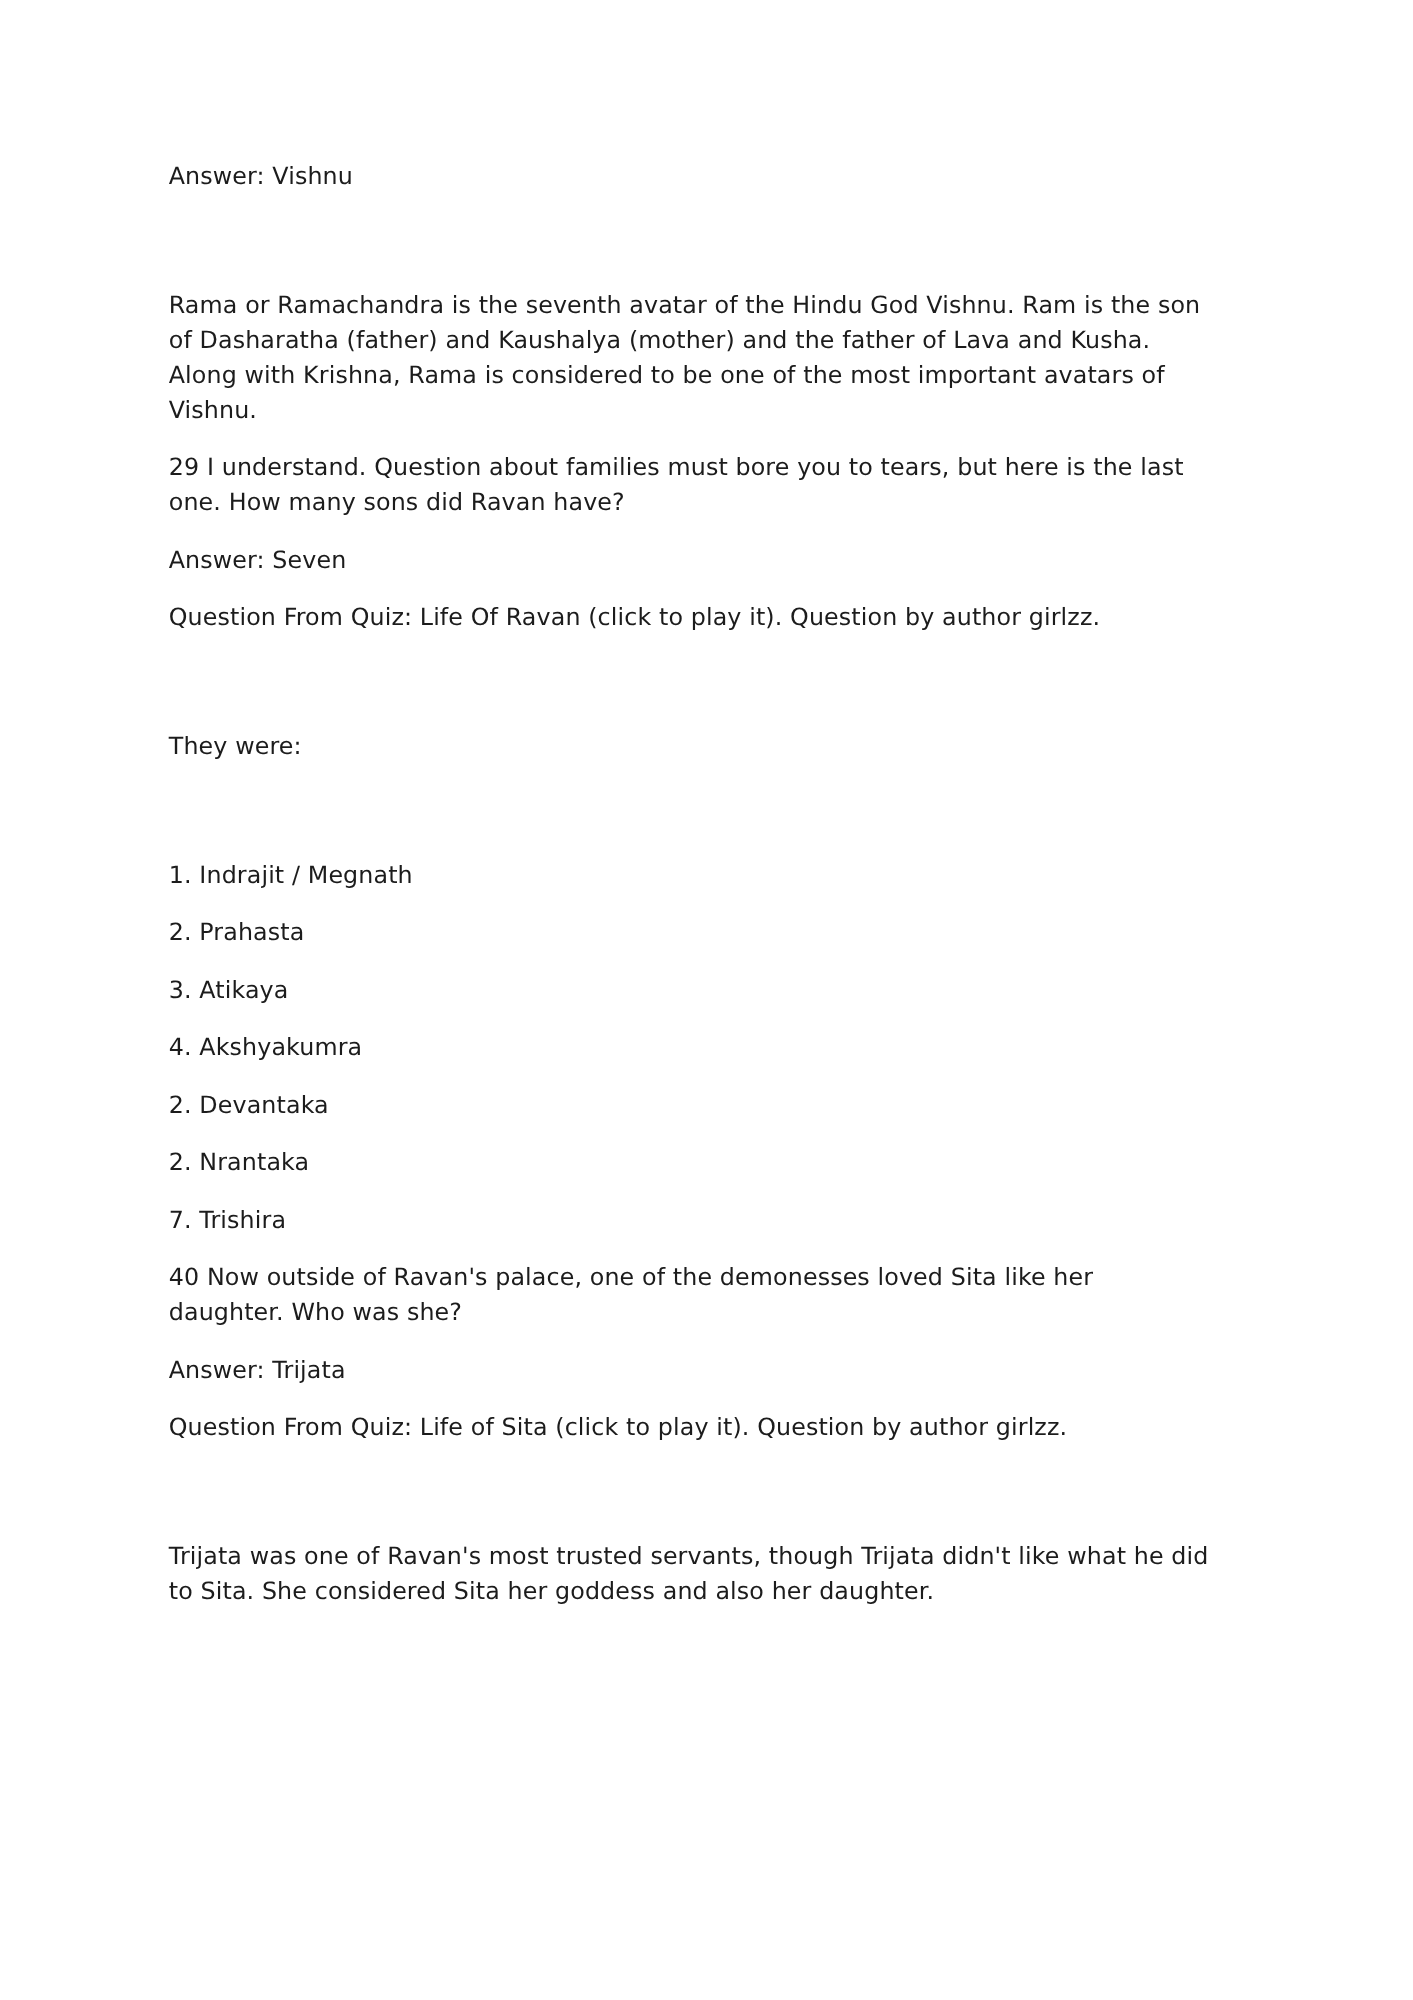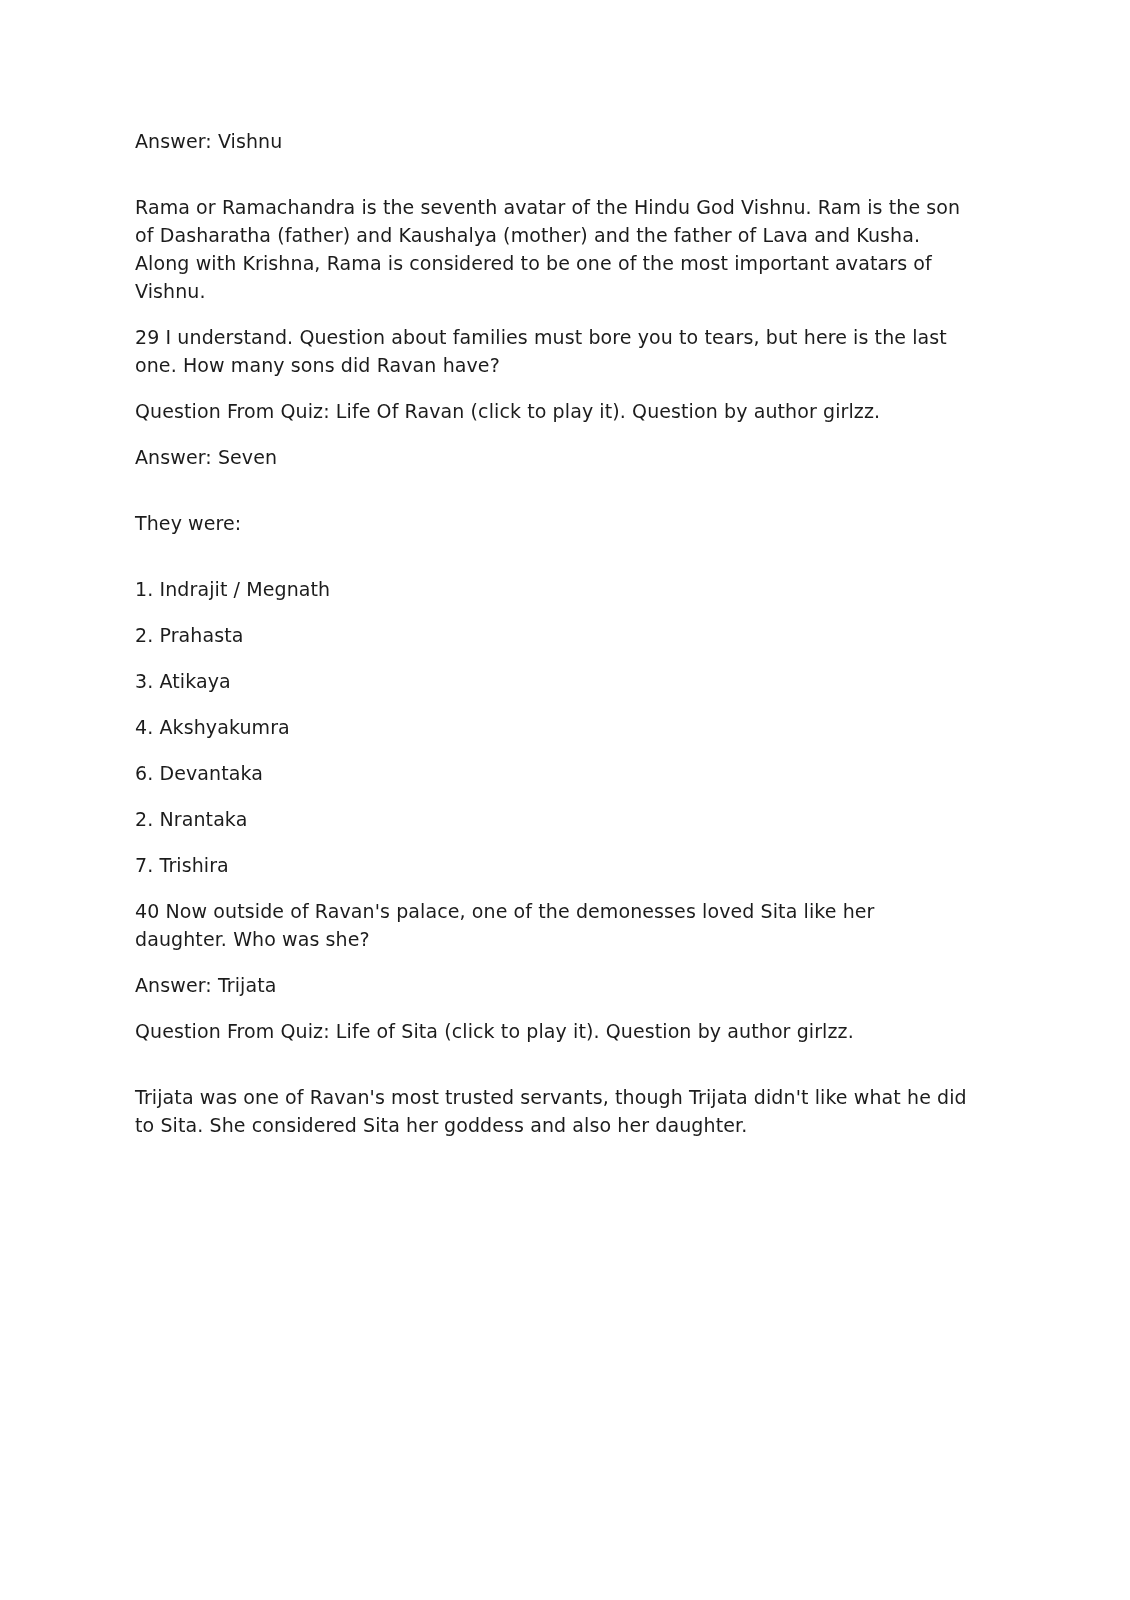--- a/index.html
+++ b/index.html
@@ -22,37 +22,37 @@
     margin: 18px 0 0 0;
     font-size: 19px;
     line-height: 28px;
     font-weight: 400;
     letter-spacing: 0.1px;
   }
   .page p.first {
     margin-top: 0;
   }
   .page p.gap {
-    margin-top: 38px;
+    margin-top: 75px;
   }
 </style>
 </head>
 <body>
 
 <div class="page">
   <p class="first">Answer: Vishnu</p>
   <p class="gap">Rama or Ramachandra is the seventh avatar of the Hindu God Vishnu. Ram is the son of Dasharatha (father) and Kaushalya (mother) and the father of Lava and Kusha. Along with Krishna, Rama is considered to be one of the most important avatars of Vishnu.</p>
   <p>29 I understand. Question about families must bore you to tears, but here is the last one. How many sons did Ravan have?</p>
+  <p>Answer: Seven</p>
   <p>Question From Quiz: Life Of Ravan (click to play it). Question by author girlzz.</p>
-  <p>Answer: Seven</p>
   <p class="gap">They were:</p>
   <p class="gap">1. Indrajit / Megnath</p>
   <p>2. Prahasta</p>
   <p>3. Atikaya</p>
   <p>4. Akshyakumra</p>
-  <p>6. Devantaka</p>
+  <p>2. Devantaka</p>
   <p>2. Nrantaka</p>
   <p>7. Trishira</p>
   <p>40 Now outside of Ravan's palace, one of the demonesses loved Sita like her daughter. Who was she?</p>
   <p>Answer: Trijata</p>
   <p>Question From Quiz: Life of Sita (click to play it). Question by author girlzz.</p>
   <p class="gap">Trijata was one of Ravan's most trusted servants, though Trijata didn't like what he did to Sita. She considered Sita her goddess and also her daughter.</p>
 </div>
 
 </body></html>

